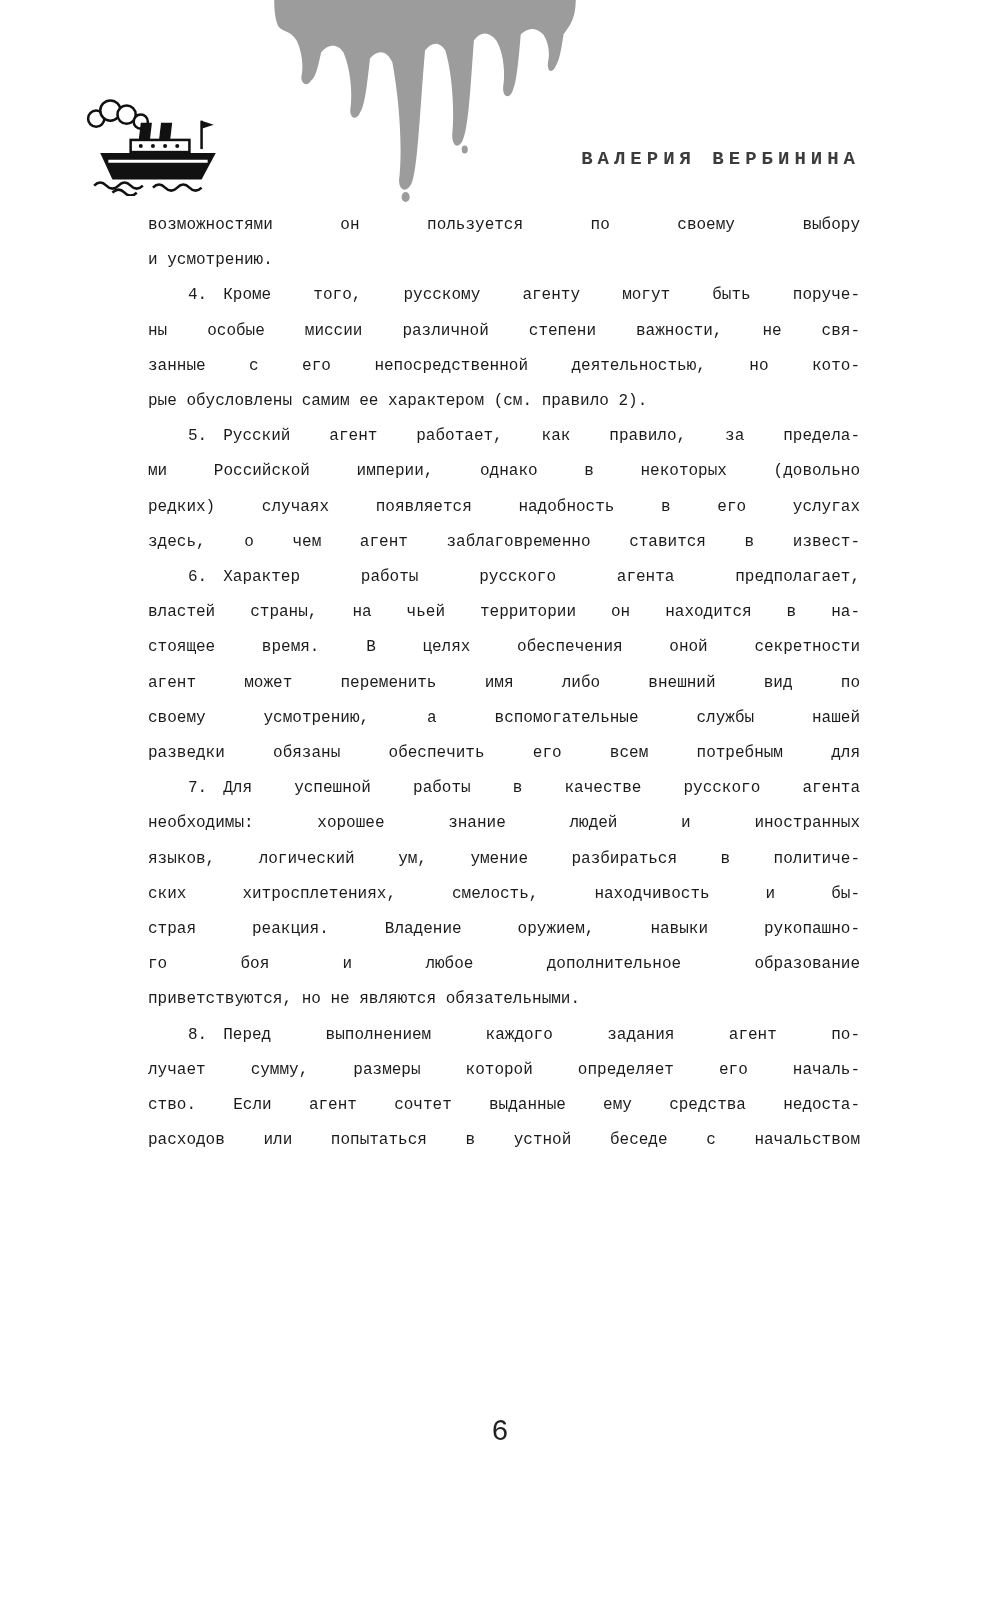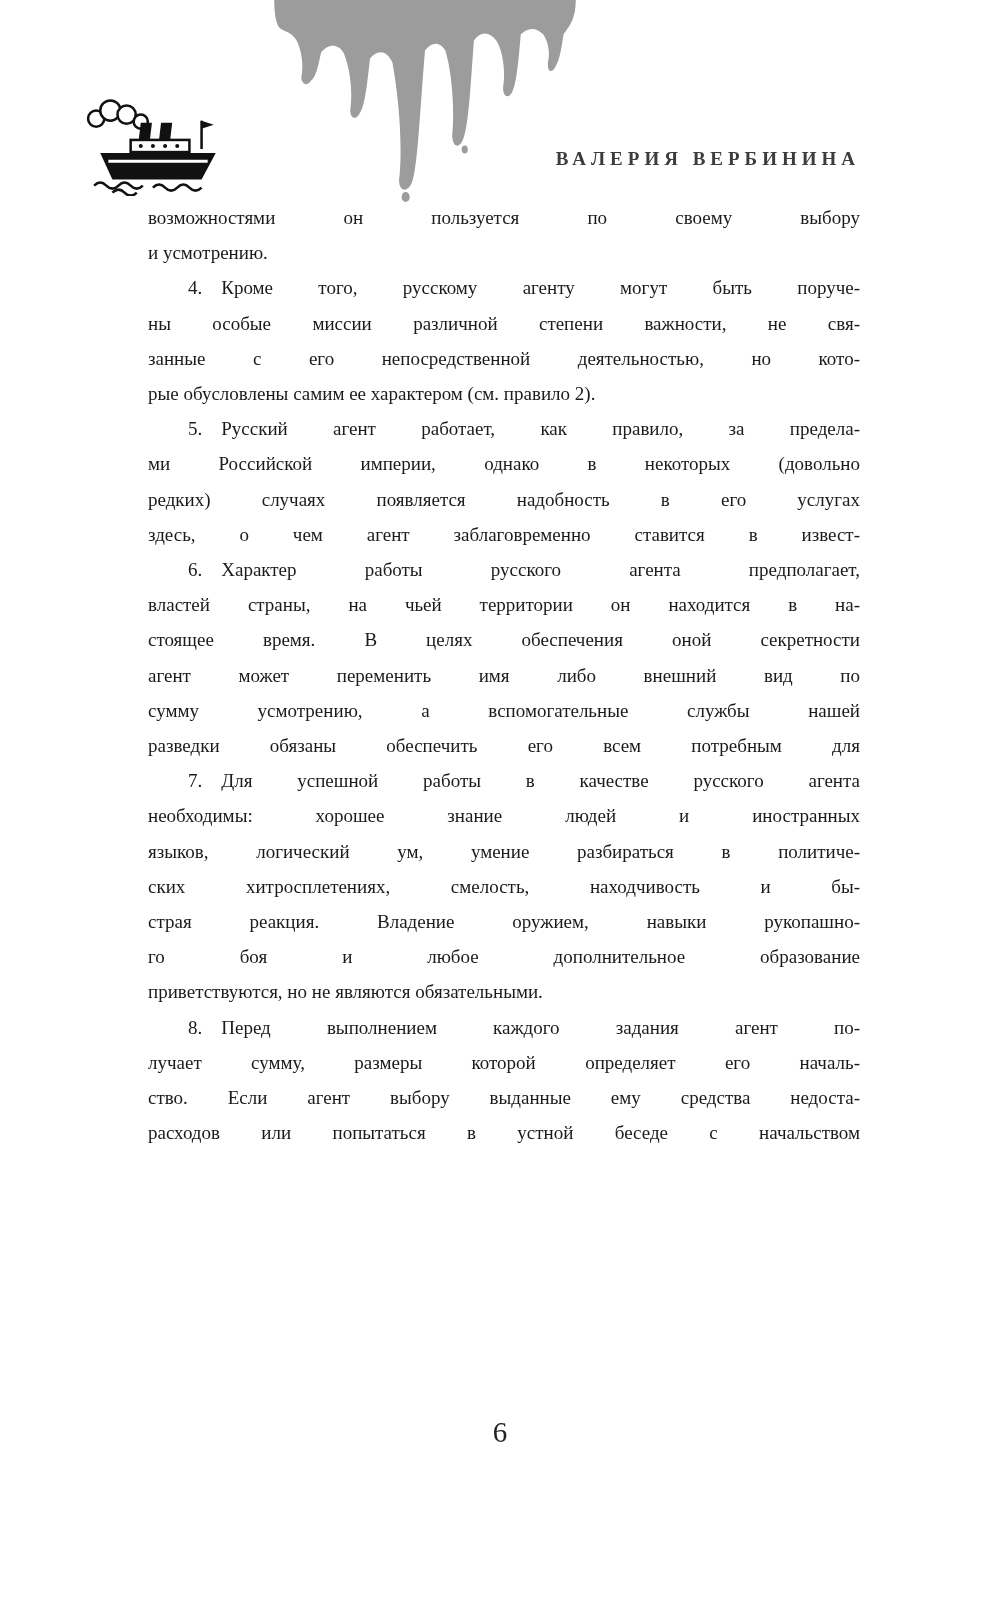--- a/index.html
+++ b/index.html
@@ -3,21 +3,21 @@
 <meta charset="utf-8">
 <style>
   html, body { margin: 0; padding: 0; background: #ffffff; }
   .page {
     position: relative;
     width: 1000px;
     height: 1616px;
     margin: 0 auto;
     background: #ffffff;
     overflow: hidden;
-    font-family: Liberation Serif, serif;
+    font-family: Liberation Mono, monospace;
     color: #1b1b1b;
   }
 
   
   .ink-drip {
     position: absolute;
     left: 262px;
     top: 0;
     width: 326px;
     height: 202px;
@@ -44,23 +44,23 @@
     font-weight: 600;
     letter-spacing: 5px;
     color: #3c3c3c;
     white-space: nowrap;
   }
 
   
   .body-text {
     position: absolute;
     left: 148px;
-    top: 200px;
+    top: 208px;
     width: 712px;
-    font-size: 19px;
+    font-size: 16px;
     line-height: 35.2px;
   }
   .paragraph { margin: 0; }
   .line {
     text-align: justify;
     text-align-last: justify;
   }
   .line.final { text-align-last: left; }
   .line.indent { padding-left: 40px; }
 
@@ -159,35 +159,35 @@
         <div class="line indent">5. Русский агент работает, как правило, за предела-</div>
         <div class="line">ми Российской империи, однако в некоторых (довольно</div>
         <div class="line">редких) случаях появляется надобность в его услугах</div>
         <div class="line">здесь, о чем агент заблаговременно ставится в извест-</div>
       </div>
       <div class="paragraph">
         <div class="line indent">6. Характер работы русского агента предполагает,</div>
         <div class="line">властей страны, на чьей территории он находится в на-</div>
         <div class="line">стоящее время. В целях обеспечения оной секретности</div>
         <div class="line">агент может переменить имя либо внешний вид по</div>
-        <div class="line">сумму усмотрению, а вспомогательные службы нашей</div>
+        <div class="line">своему усмотрению, а вспомогательные службы нашей</div>
         <div class="line">разведки обязаны обеспечить его всем потребным для</div>
       </div>
       <div class="paragraph">
         <div class="line indent">7. Для успешной работы в качестве русского агента</div>
         <div class="line">необходимы: хорошее знание людей и иностранных</div>
         <div class="line">языков, логический ум, умение разбираться в политиче-</div>
         <div class="line">ских хитросплетениях, смелость, находчивость и бы-</div>
         <div class="line">страя реакция. Владение оружием, навыки рукопашно-</div>
         <div class="line">го боя и любое дополнительное образование</div>
         <div class="line final">приветствуются, но не являются обязательными.</div>
       </div>
       <div class="paragraph">
         <div class="line indent">8. Перед выполнением каждого задания агент по-</div>
         <div class="line">лучает сумму, размеры которой определяет его началь-</div>
-        <div class="line">ство. Если агент выбору выданные ему средства недоста-</div>
+        <div class="line">ство. Если агент сочтет выданные ему средства недоста-</div>
         <div class="line">расходов или попытаться в устной беседе с начальством</div>
       </div>
     </div>
 
   <div class="page-number">6</div>
 
 </div>
 
 </body></html>

